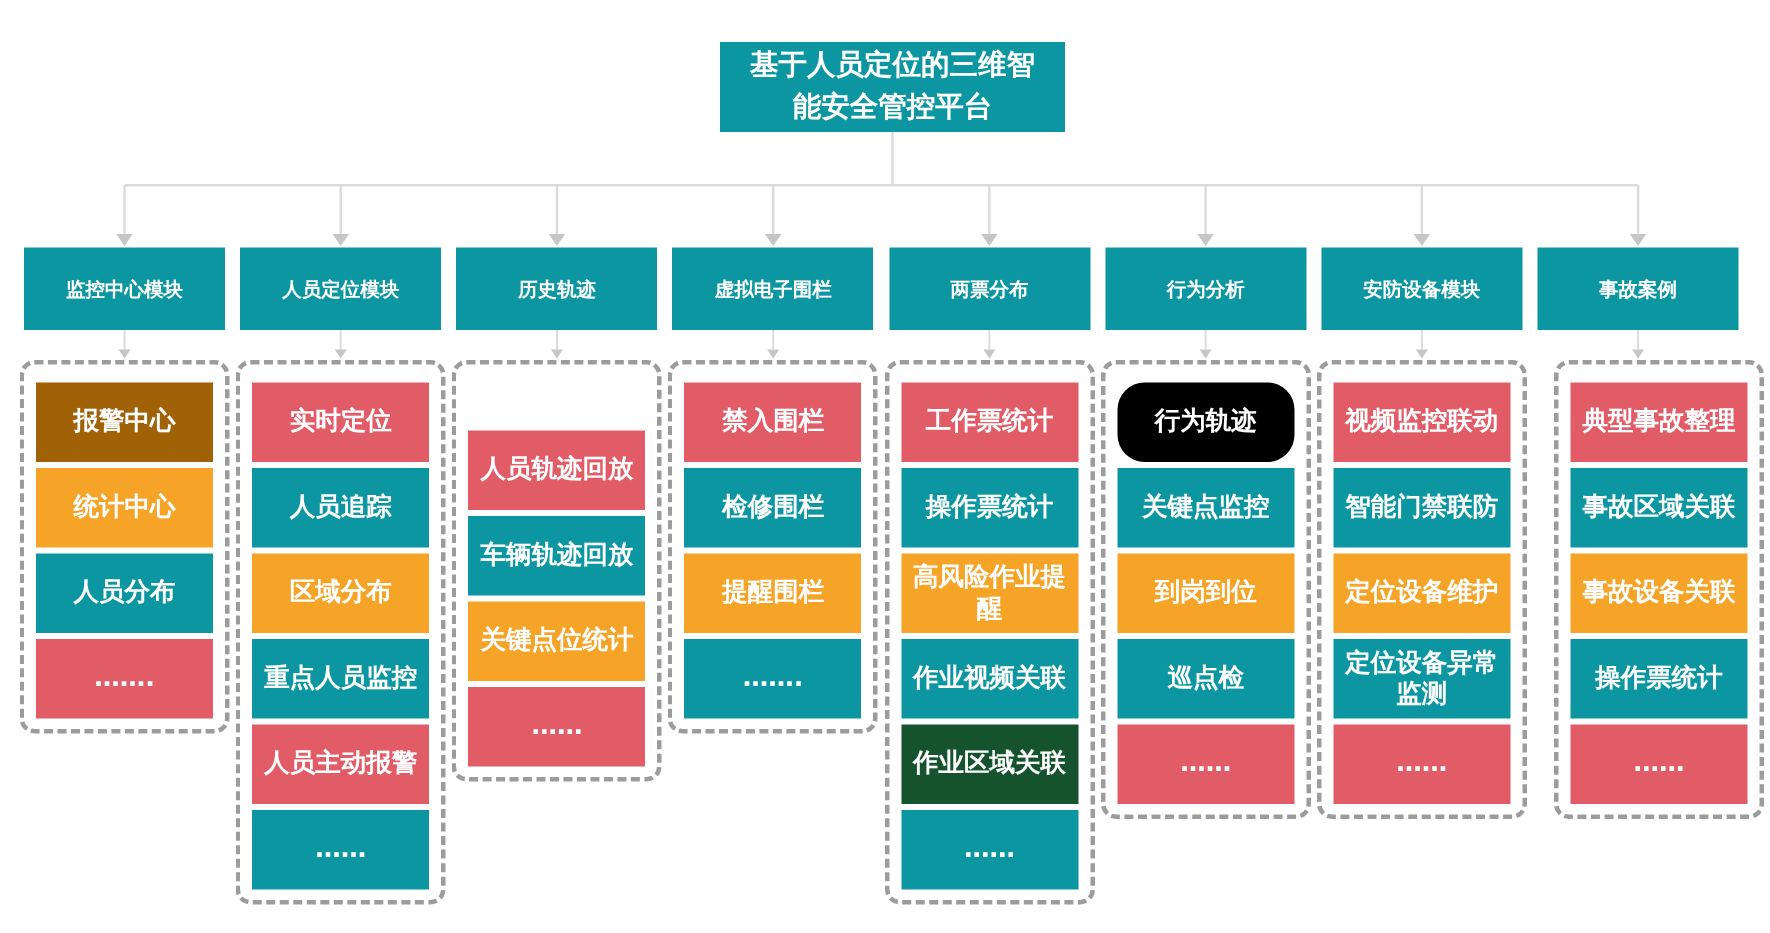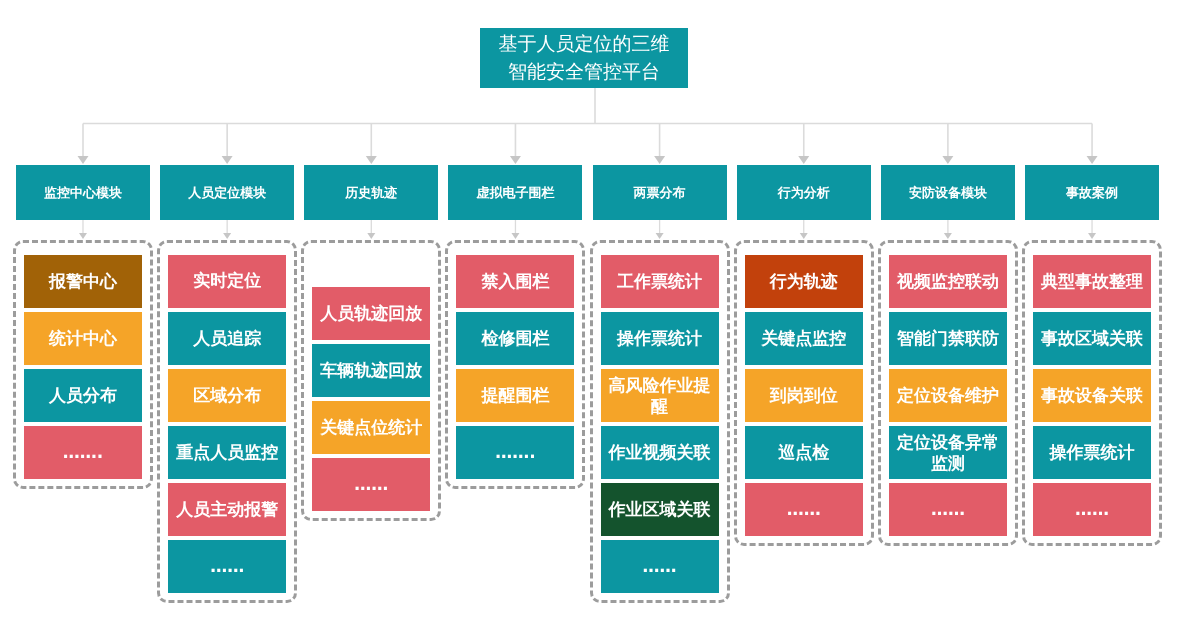--- a/index.html
+++ b/index.html
@@ -1,22 +1,22 @@
 <!DOCTYPE html>
 <html><head>
 <meta charset="utf-8">
 <style>
   html,body{margin:0;padding:0;background:#ffffff;}
   body{font-family:"DejaVu Sans","Liberation Sans",sans-serif;}
   #canvas{position:relative;width:1180px;height:622px;background:#ffffff;overflow:hidden;}
   #connectors{position:absolute;left:0;top:0;z-index:0;}
   .root-box{
-    position:absolute;left:480px;top:28px;width:208px;height:60px;
+    position:absolute;left:480px;top:28px;width:230px;height:60px;
     display:flex;align-items:center;justify-content:center;text-align:center;
-    color:#ffffff;font-weight:normal;font-size:19px;line-height:1.45;
+    color:#ffffff;font-weight:bold;font-size:19px;line-height:1.45;
     padding:0 17px;box-sizing:border-box;z-index:2;
   }
   .col{position:absolute;top:165px;z-index:2;}
   .col-header{
     position:absolute;top:0;height:55px;width:134px;
     display:flex;align-items:center;justify-content:center;text-align:center;
     color:#ffffff;font-weight:bold;font-size:13px;
   }
   .col-body{
     position:absolute;top:75px;width:140px;box-sizing:border-box;
@@ -123,42 +123,42 @@
           <div class="node" style="background: rgb(245, 164, 40);">高风险作业提醒</div>
           <div class="node" style="background: rgb(12, 150, 161);">作业视频关联</div>
           <div class="node" style="background: #14532d;">作业区域关联</div>
           <div class="node" style="background: rgb(12, 150, 161);">……</div>
         </div>
   </div>
 
   <div class="col" style="left: 730.75px; width: 146px;">
     <div class="col-header" style="background: rgb(12, 150, 161); left: 6px;">行为分析</div>
     <div class="col-body" style="left: 3px; border-color: rgb(156, 156, 156);">
-          <div class="node" style="background: #c2410c;">行为轨迹</div>
+          <div class="node" style="background: #000000; border-radius: 18px;">行为轨迹</div>
           <div class="node" style="background: rgb(12, 150, 161);">关键点监控</div>
           <div class="node" style="background: rgb(245, 164, 40);">到岗到位</div>
           <div class="node" style="background: rgb(12, 150, 161);">巡点检</div>
           <div class="node" style="background: rgb(226, 92, 104);">……</div>
         </div>
   </div>
 
   <div class="col" style="left: 874.9px; width: 146px;">
     <div class="col-header" style="background: rgb(12, 150, 161); left: 6px;">安防设备模块</div>
     <div class="col-body" style="left: 3px; border-color: rgb(156, 156, 156);">
           <div class="node" style="background: rgb(226, 92, 104);">视频监控联动</div>
           <div class="node" style="background: rgb(12, 150, 161);">智能门禁联防</div>
           <div class="node" style="background: rgb(245, 164, 40);">定位设备维护</div>
           <div class="node" style="background: rgb(12, 150, 161);">定位设备异常监测</div>
           <div class="node" style="background: rgb(226, 92, 104);">……</div>
         </div>
   </div>
 
   <div class="col" style="left: 1019.05px; width: 146px;">
     <div class="col-header" style="background: rgb(12, 150, 161); left: 6px;">事故案例</div>
-    <div class="col-body" style="left: 3px; border-color: rgb(156, 156, 156);">
+    <div class="col-body" style="left: 17px; border-color: rgb(156, 156, 156);">
           <div class="node" style="background: rgb(226, 92, 104);">典型事故整理</div>
           <div class="node" style="background: rgb(12, 150, 161);">事故区域关联</div>
           <div class="node" style="background: rgb(245, 164, 40);">事故设备关联</div>
           <div class="node" style="background: rgb(12, 150, 161);">操作票统计</div>
           <div class="node" style="background: rgb(226, 92, 104);">……</div>
         </div>
   </div>
 </div>
 </div>
 

